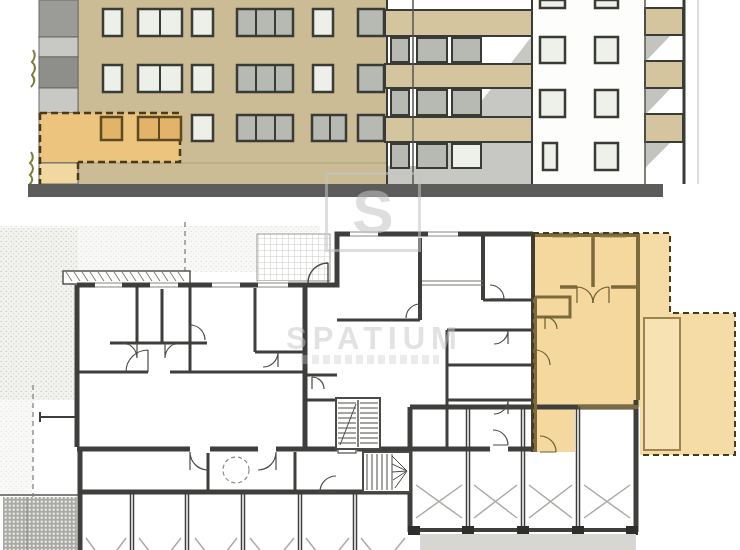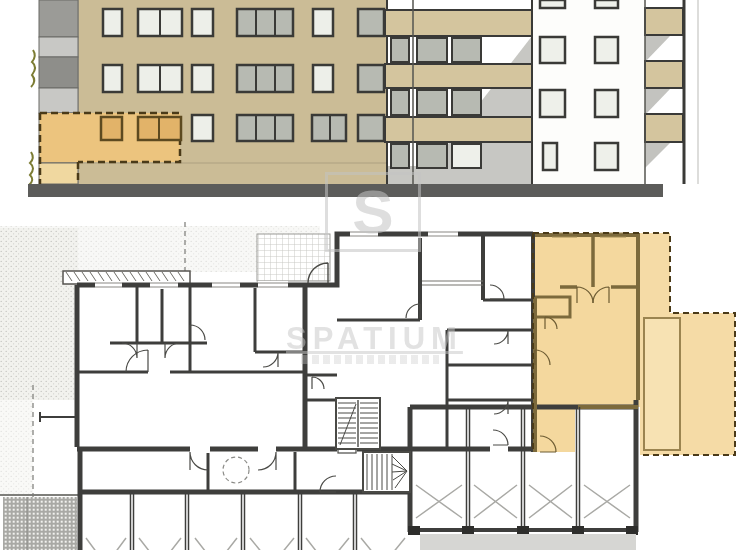--- a/index.html
+++ b/index.html
@@ -3,21 +3,21 @@
 <meta charset="utf-8">
 <style>
   html,body{margin:0;padding:0;background:#ffffff;}
   #canvas{position:relative;width:740px;height:550px;background:#ffffff;overflow:hidden;
           font-family:"Liberation Sans", sans-serif;}
   #canvas svg{position:absolute;left:0;display:block;}
   .wm-box{position:absolute;left:325px;top:172px;width:90px;height:74px;
           border:3px solid rgba(195,195,195,.55);display:flex;align-items:center;justify-content:center;
           color:rgba(195,195,195,.55);font-size:62px;font-weight:bold;line-height:1;}
   .wm-word{position:absolute;left:286px;top:321px;font-size:31px;font-weight:bold;
-           letter-spacing:6px;color:rgba(198,198,198,.5);text-decoration:underline;}
+           letter-spacing:6px;color:rgba(198,198,198,.5);}
   .wm-tag{position:absolute;left:301px;top:355px;width:138px;height:9px;opacity:.55;
           background:repeating-linear-gradient(90deg,rgba(200,200,200,.65) 0 7px,rgba(255,255,255,0) 7px 11px);}
 </style>
 </head>
 <body>
 
 <div id="canvas">
 
 <svg width="740" height="220" viewBox="0 0 740 220" style="top:0">
 

